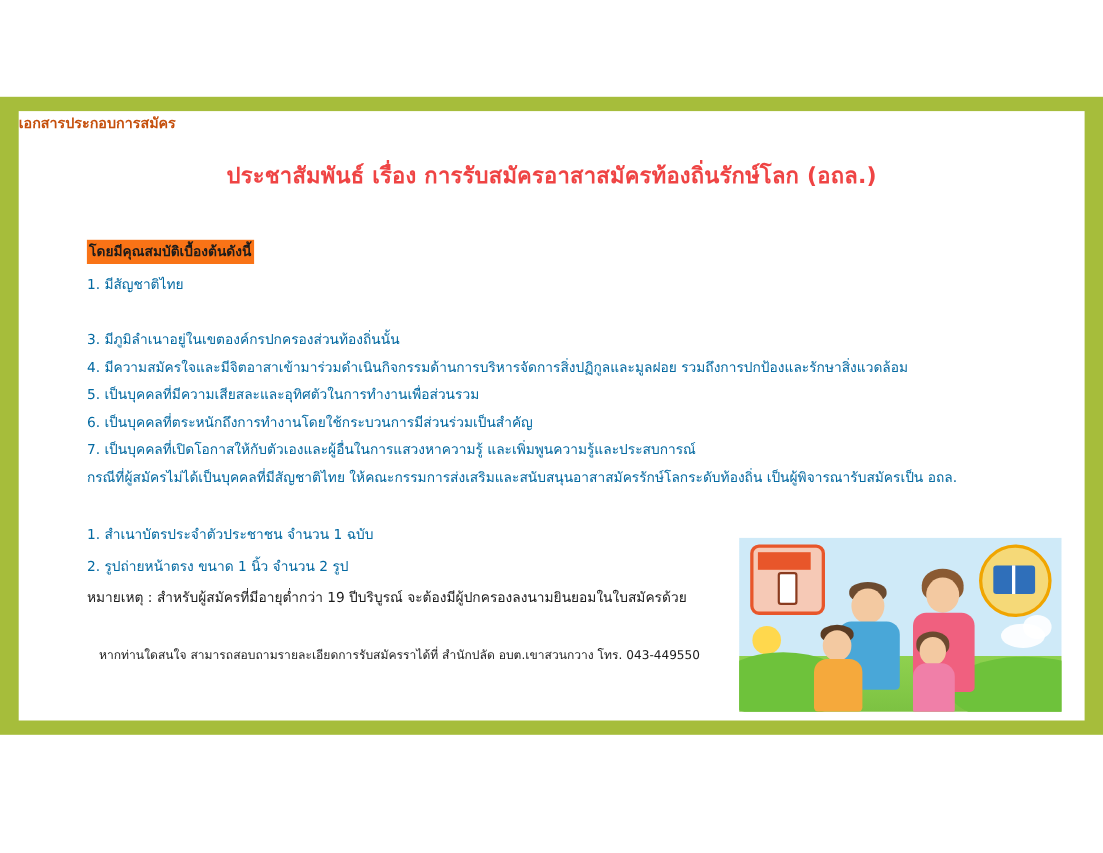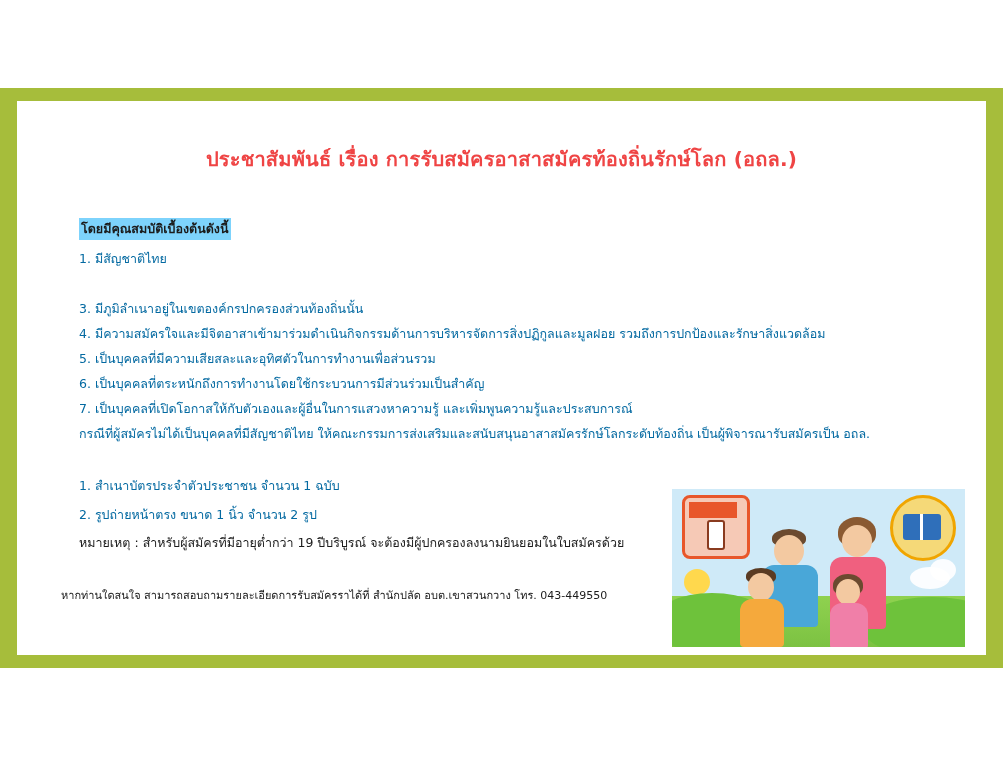--- a/index.html
+++ b/index.html
@@ -37,21 +37,21 @@
     top: 42px;
     width: 100%;
     text-align: center;
     color: #ef4444;
     font-size: 20px;
     font-weight: bold;
     letter-spacing: 0.2px;
   }
   .highlight-head {
     position: absolute;
-    background: #7dd3fc;
+    background: #f97316;
     color: #1b1b1b;
     font-size: 12.5px;
     font-weight: bold;
     padding: 1px 2px;
     white-space: nowrap;
   }
   #qual-head {
     left: 62px;
     top: 117px;
   }
@@ -75,21 +75,21 @@
     left: 62px;
     color: #1b1b1b;
     font-size: 12.5px;
     white-space: nowrap;
   }
   #note-label {
     font-weight: normal;
   }
   #footer-line {
     position: absolute;
-    left: 44px;
+    left: 73px;
     top: 485px;
     color: #1b1b1b;
     font-size: 11px;
     white-space: nowrap;
   }
   
   #illustration {
     position: absolute;
     left: 655px;
     top: 388px;
@@ -205,20 +205,21 @@
     <div id="qual-head" class="highlight-head">โดยมีคุณสมบัติเบื้องต้นดังนี้</div>
 
     <div class="body-line" style="top:148px">1. มีสัญชาติไทย</div>
     <div class="body-line" style="top:198px">3. มีภูมิลำเนาอยู่ในเขตองค์กรปกครองส่วนท้องถิ่นนั้น</div>
     <div class="body-line" style="top:223px">4. มีความสมัครใจและมีจิตอาสาเข้ามาร่วมดำเนินกิจกรรมด้านการบริหารจัดการสิ่งปฏิกูลและมูลฝอย รวมถึงการปกป้องและรักษาสิ่งแวดล้อม</div>
     <div class="body-line" style="top:248px">5. เป็นบุคคลที่มีความเสียสละและอุทิศตัวในการทำงานเพื่อส่วนรวม</div>
     <div class="body-line" style="top:273px">6. เป็นบุคคลที่ตระหนักถึงการทำงานโดยใช้กระบวนการมีส่วนร่วมเป็นสำคัญ</div>
     <div class="body-line" style="top:298px">7. เป็นบุคคลที่เปิดโอกาสให้กับตัวเองและผู้อื่นในการแสวงหาความรู้ และเพิ่มพูนความรู้และประสบการณ์</div>
     <div class="body-line" style="top:323px">กรณีที่ผู้สมัครไม่ได้เป็นบุคคลที่มีสัญชาติไทย ให้คณะกรรมการส่งเสริมและสนับสนุนอาสาสมัครรักษ์โลกระดับท้องถิ่น เป็นผู้พิจารณารับสมัครเป็น อถล.</div>
 
+    <div id="docs-head">เอกสารประกอบการสมัคร</div>
 
     <div class="body-line" style="top:375px">1. สำเนาบัตรประจำตัวประชาชน  จำนวน  1  ฉบับ</div>
     <div class="body-line" style="top:404px">2. รูปถ่ายหน้าตรง  ขนาด  1  นิ้ว   จำนวน  2  รูป</div>
 
     <div class="note-line" style="top:432px">
       <span id="note-label">หมายเหตุ :</span>
       <span>สำหรับผู้สมัครที่มีอายุต่ำกว่า  19  ปีบริบูรณ์  จะต้องมีผู้ปกครองลงนามยินยอมในใบสมัครด้วย</span>
     </div>
 
     <div id="footer-line">หากท่านใดสนใจ  สามารถสอบถามรายละเอียดการรับสมัครราได้ที่  สำนักปลัด อบต.เขาสวนกวาง โทร. 043-449550</div>

